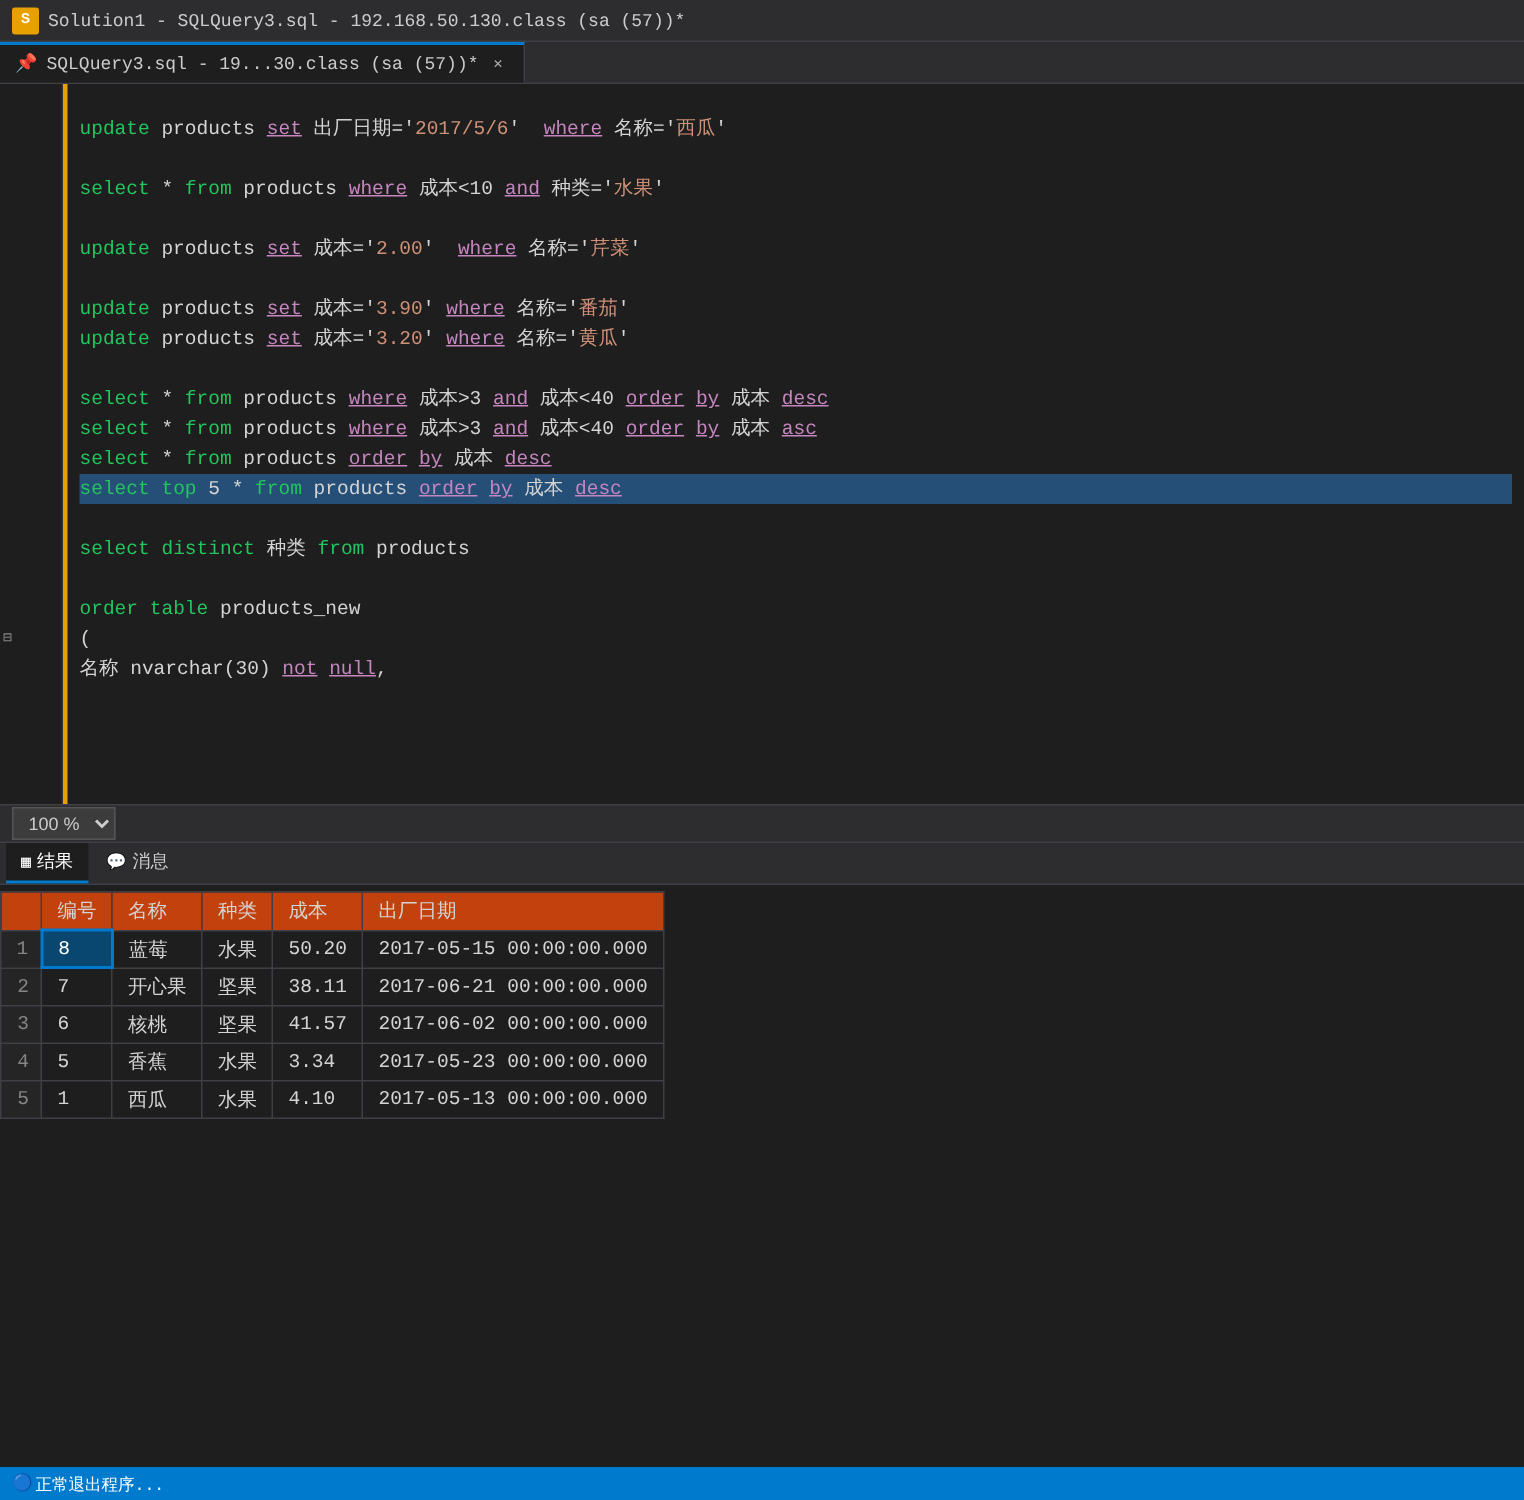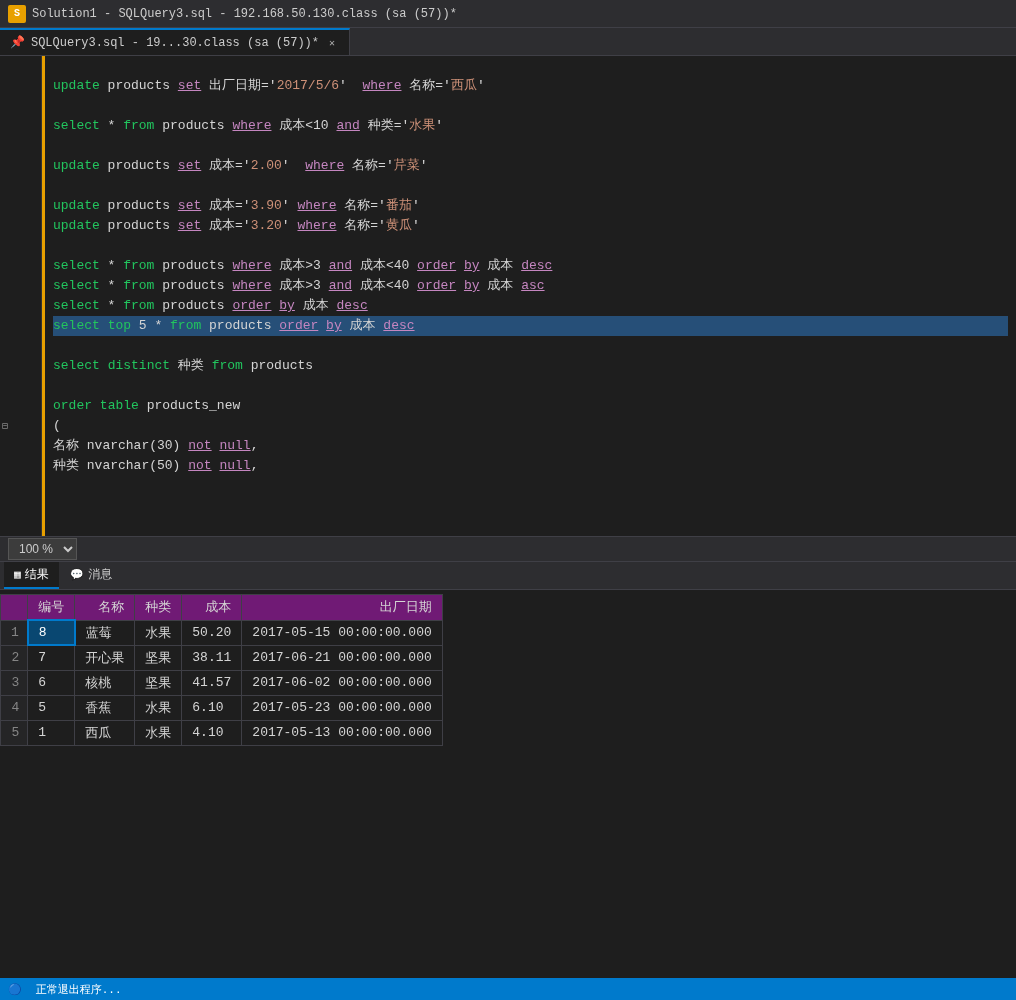--- a/index.html
+++ b/index.html
@@ -187,26 +187,26 @@
       padding: 4px 0;
       overflow: auto;
     }
     table {
       border-collapse: collapse;
       font-size: 13px;
       color: #d4d4d4;
       width: auto;
     }
     th {
-      background: #701a75;
+      background: #c2410c;
       color: #d4d4d4;
       border: 1px solid #3f3f46;
       padding: 3px 10px;
       font-weight: normal;
-      text-align: right;
+      text-align: left;
     }
     td {
       border: 1px solid #3f3f46;
       padding: 3px 10px;
       background: #1e1e1e;
     }
     .row-num {
       color: #858585;
       background: #252526 !important;
       text-align: right;
@@ -328,21 +328,20 @@
     <div class="code-line"><span class="kw">select</span><span class="plain"> </span><span class="kw">distinct</span><span class="plain"> 种类 </span><span class="kw">from</span><span class="plain"> products</span></div>
 
     <div class="code-line">&nbsp;</div>
 
     <div class="code-line"><span class="kw">order</span><span class="plain"> </span><span class="kw">table</span><span class="plain"> products_new</span></div>
 
     <div class="code-line"><span class="plain">(</span></div>
 
     <div class="code-line"><span class="plain">名称 nvarchar(30) </span><span class="kw2">not</span><span class="plain"> </span><span class="kw2">null</span><span class="plain">,</span></div>
 
-    <div class="code-line"><span class="plain">种类 nvarchar(50) </span><span class="kw2">not</span><span class="plain"> </span><span class="kw2">null</span><span class="plain">,</span></div>
   </div>
 </div>
 
 <div id="zoom-bar">
   <select class="zoom-dropdown">
     <option>100 %</option>
   </select>
 </div>
 
 <div id="results-panel">
@@ -394,21 +393,21 @@
             <td>核桃</td>
             <td>坚果</td>
             <td>41.57</td>
             <td>2017-06-02 00:00:00.000</td>
           </tr>
           <tr>
             <td class="row-num">4</td>
             <td>5</td>
             <td>香蕉</td>
             <td>水果</td>
-            <td>6.10</td>
+            <td>3.34</td>
             <td>2017-05-23 00:00:00.000</td>
           </tr>
           <tr>
             <td class="row-num">5</td>
             <td>1</td>
             <td>西瓜</td>
             <td>水果</td>
             <td>4.10</td>
             <td>2017-05-13 00:00:00.000</td>
           </tr>
@@ -416,14 +415,14 @@
     </table>
   </div>
 </div>
 
 <div id="watermark">
   <span>©51CTO博客</span>
 </div>
 
 <div id="status-bar">
   <span>🔵</span>
-  <span style="margin-left:14px;">正常退出程序...</span>
+  <span style="margin-left:2px;">正常退出程序...</span>
 </div>
 
 </body></html>

